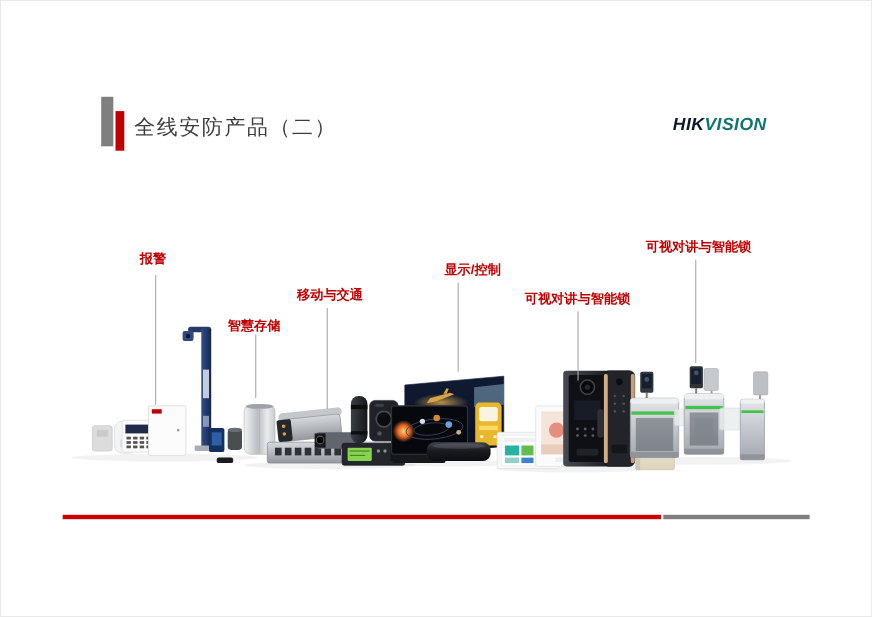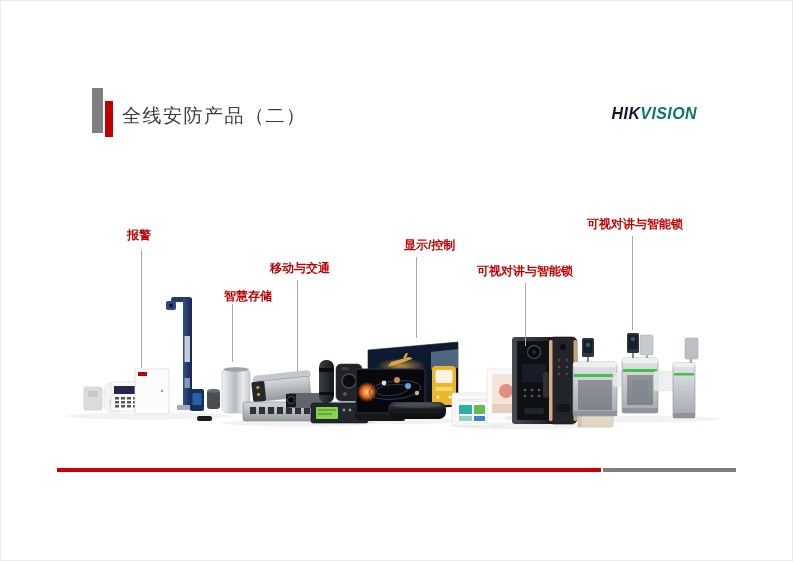--- a/index.html
+++ b/index.html
@@ -373,21 +373,21 @@
   </svg>
 
   <div class="leader" style="left:141px;top:250px;height:118px"></div>
   <div class="leader" style="left:232px;top:304px;height:58px"></div>
   <div class="leader" style="left:297px;top:280px;height:92px"></div>
   <div class="leader" style="left:416px;top:257px;height:81px"></div>
   <div class="leader" style="left:525px;top:283px;height:63px"></div>
   <div class="leader" style="left:632px;top:236px;height:94px"></div>
 
   <div class="cat-label" style="left:127px;top:228px">报警</div>
-  <div class="cat-label" style="left:224px;top:289px">智慧存储</div>
+  <div class="cat-label" style="left:207px;top:289px">智慧存储</div>
   <div class="cat-label" style="left:270px;top:261px">移动与交通</div>
   <div class="cat-label" style="left:404px;top:238px">显示/控制</div>
   <div class="cat-label" style="left:477px;top:264px">可视对讲与智能锁</div>
   <div class="cat-label" style="left:587px;top:217px">可视对讲与智能锁</div>
 
   <div class="divider-red"></div>
   <div class="divider-gray"></div>
 </div>
 
 </body></html>

